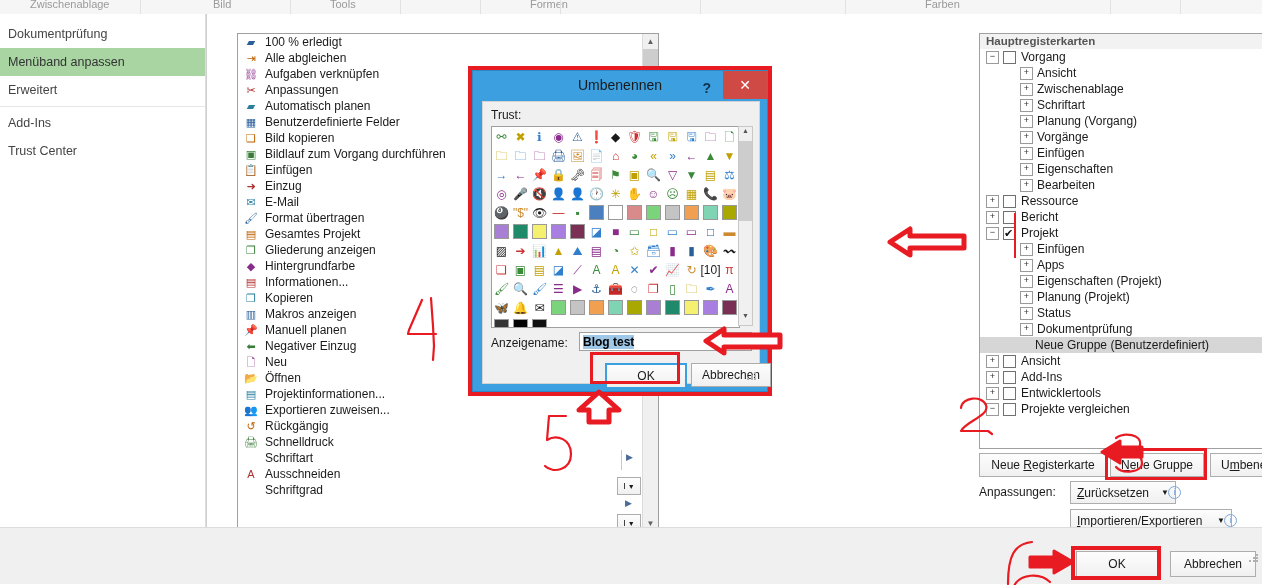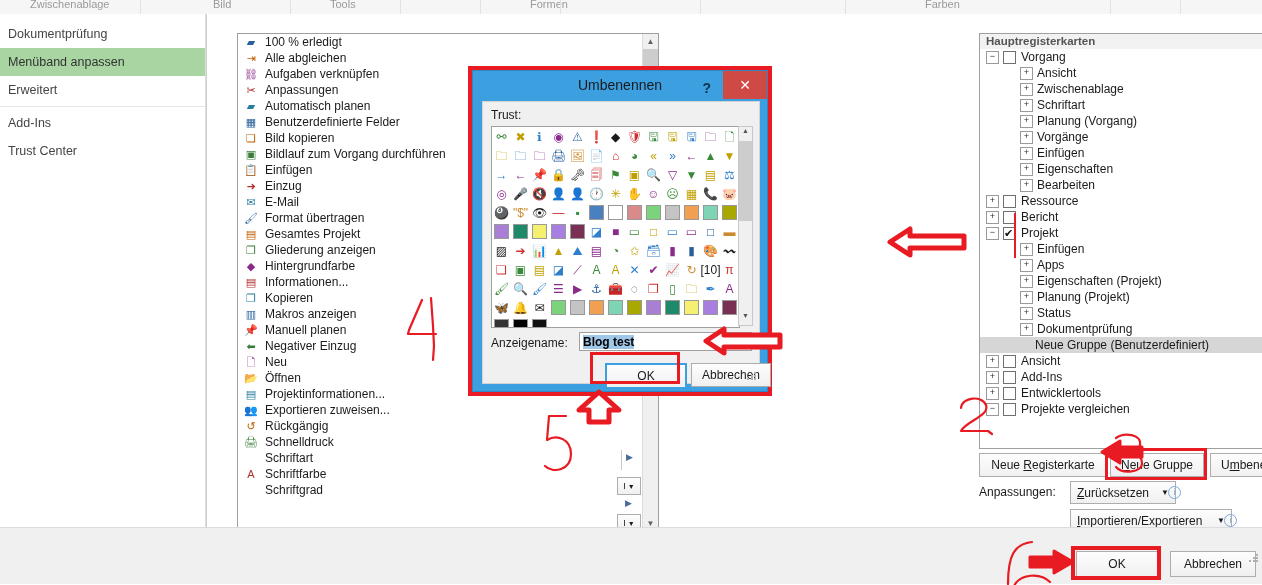--- a/index.html
+++ b/index.html
@@ -230,21 +230,21 @@
           <div class="cmd-row">
             <span class="cmd-ico" style="color: rgb(58, 125, 58);">🖨</span>
             <span>Schnelldruck</span>
           </div>
           <div class="cmd-row">
             <span class="cmd-ico" style="color: rgb(138, 42, 138);"></span>
             <span>Schriftart</span>
           </div>
           <div class="cmd-row">
             <span class="cmd-ico" style="color: rgb(176, 48, 48);">A</span>
-            <span>Schriftfarbe</span>
+            <span>Ausschneiden</span>
           </div>
           <div class="cmd-row">
             <span class="cmd-ico" style="color: rgb(42, 127, 159);"></span>
             <span>Schriftgrad</span>
           </div>
         </div>
       <div id="cmd-scroll">
         <div class="sb-btn">▲</div>
         <div id="cmd-thumb"></div>
         <div class="sb-btn" style="position:absolute;bottom:0;left:0;">▼</div>

